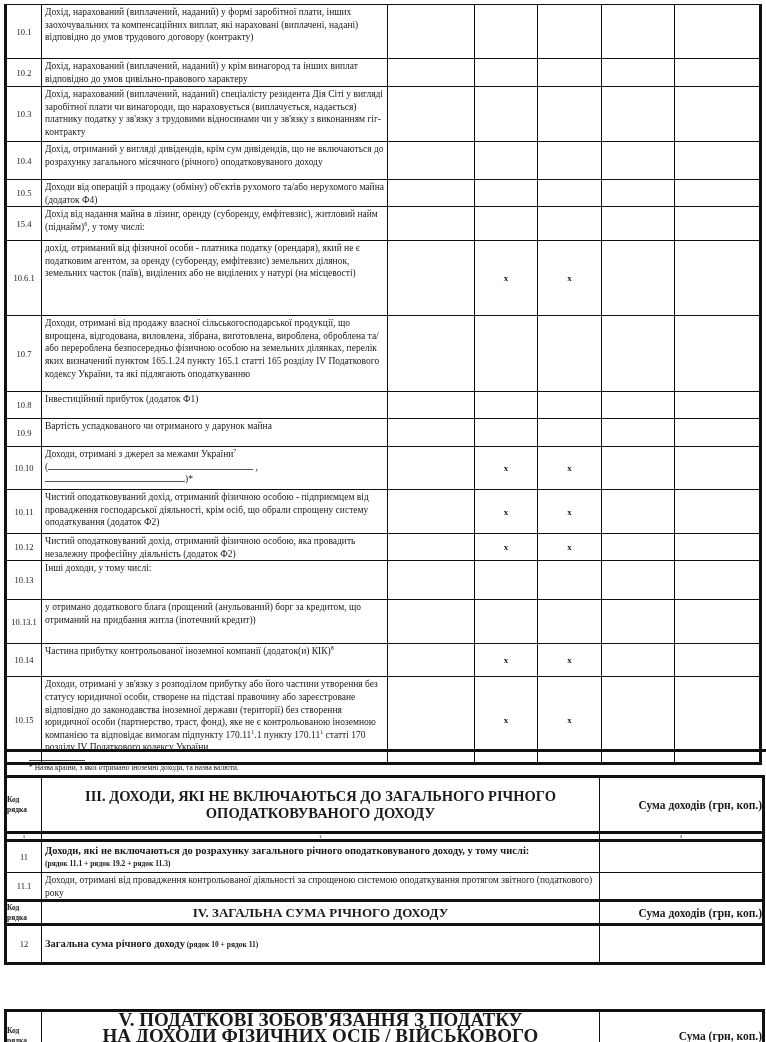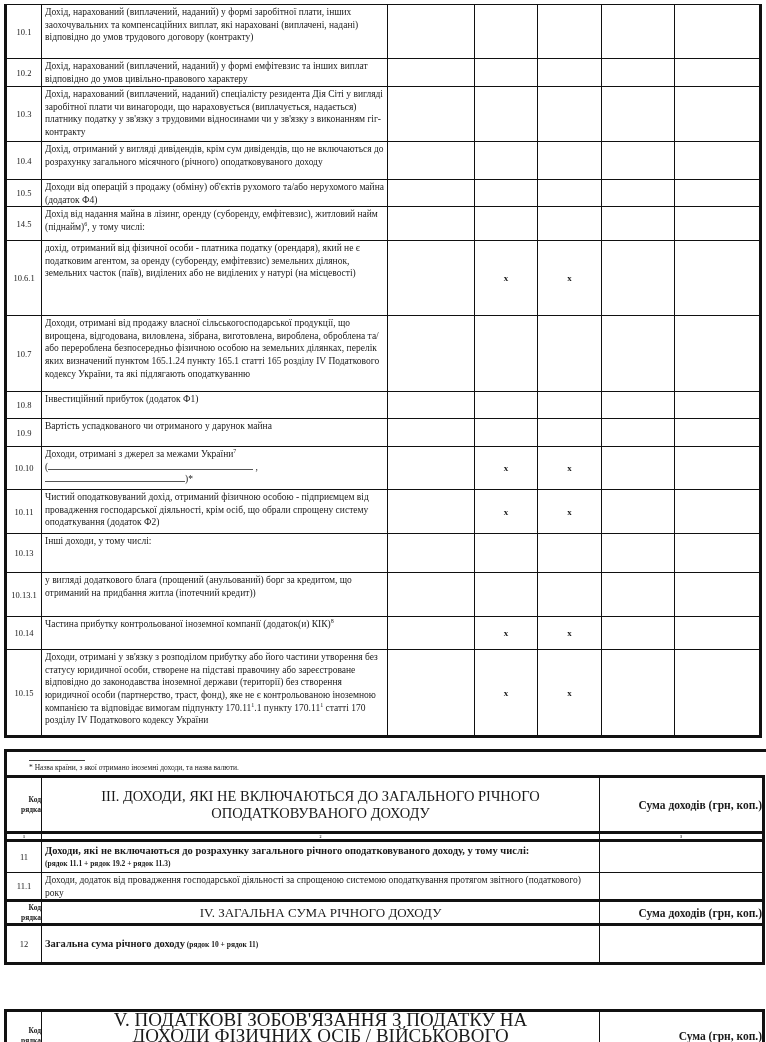--- a/index.html
+++ b/index.html
@@ -11,22 +11,22 @@
   .code { text-align:center; font-weight:normal; font-size:8.5px; }
   .desc { font-size:9.5px; line-height:12.6px; padding:1px 3px 0 3px; vertical-align:top; }
   .xcell { text-align:center; font-weight:bold; font-size:9px; }
   sup { font-size:6px; line-height:0; }
   .blank { display:inline-block; border-bottom:1px solid #555; height:8px; vertical-align:baseline; }
   .foot { position:absolute; left:4px; top:749px; width:752px; height:26px; border-left:3px solid #111; border-right:3px solid #111; border-top:3px solid #111;padding-left:16px; }
   .foot .rule { position:absolute; left:22px; top:8px; width:56px; border-top:1px solid #444; }
   .foot .note { position:absolute; left:22px; top:11px; font-size:7.5px; }
   .t2 { position:absolute; left:4px; top:775px; width:758px; border-left:3px solid #111; border-right:3px solid #111; border-bottom:3px solid #111; }
   .t2 td { border:1.5px solid #111; }
-  .kod { text-align:right; font-weight:bold; font-size:7.5px; line-height:10px; }
-  .sect { text-align:center; font-weight:normal; font-size:14.5px; line-height:17px; }
+  .kod { text-align:left; font-weight:bold; font-size:7.5px; line-height:10px; }
+  .sect { text-align:center; font-weight:bold; font-size:14.5px; line-height:17px; }
   .sumh { text-align:right; font-weight:bold; font-size:11.5px; }
   .numrow td { height:5px; font-size:4px; text-align:center; font-weight:bold; line-height:5px; }
   .thick-top td { border-top:3px solid #111; }
   .bold-desc { font-weight:bold; font-size:10.5px; line-height:12px; padding:0 3px;margin-left:16px; }
   .bold-desc small { font-size:7.5px; font-weight:bold; }
   .t3 { position:absolute; left:4px; top:1009px; width:758px; border:3px solid #111; }
 </style>
 </head>
 <body>
 
@@ -45,21 +45,21 @@
         <td class="code">10.1</td>
         <td class="desc"><span>Дохід, нарахований (виплачений, наданий) у формі заробітної плати, інших заохочувальних та компенсаційних виплат, які нараховані (виплачені, надані) відповідно до умов трудового договору (контракту)</span></td>
         <td></td>
         <td></td>
         <td></td>
         <td></td>
         <td></td>
       </tr>
       <tr style="height: 28px; margin-top: 15px;">
         <td class="code">10.2</td>
-        <td class="desc"><span>Дохід, нарахований (виплачений, наданий) у формі емфітевзис та інших виплат відповідно до умов цивільно-правового характеру</span></td>
+        <td class="desc"><span>Дохід, нарахований (виплачений, наданий) у крім винагород та інших виплат відповідно до умов цивільно-правового характеру</span></td>
         <td></td>
         <td></td>
         <td></td>
         <td></td>
         <td></td>
       </tr>
       <tr style="height: 55px;">
         <td class="code">10.3</td>
         <td class="desc"><span>Дохід, нарахований (виплачений, наданий) спеціалісту резидента Дія Сіті у вигляді заробітної плати чи винагороди, що нараховується (виплачується, надається) платнику податку у зв'язку з трудовими відносинами чи у зв'язку з виконанням гіг-контракту</span></td>
         <td></td>
@@ -80,21 +80,21 @@
       <tr style="height: 27px;">
         <td class="code">10.5</td>
         <td class="desc"><span>Доходи від операцій з продажу (обміну) об'єктів рухомого та/або нерухомого майна (додаток Ф4)</span></td>
         <td></td>
         <td></td>
         <td></td>
         <td></td>
         <td></td>
       </tr>
       <tr style="height: 34px;">
-        <td class="code">14.5</td>
+        <td class="code">15.4</td>
         <td class="desc"><span>Дохід від надання майна в лізинг, оренду (суборенду, емфітевзис), житловий найм (піднайм)</span><sup>6</sup><span>, у тому числі:</span></td>
         <td></td>
         <td></td>
         <td></td>
         <td></td>
         <td></td>
       </tr>
       <tr style="height: 75px;">
         <td class="code">10.6.1</td>
         <td class="desc"><span>дохід, отриманий від фізичної особи - платника податку (орендаря), який не є податковим агентом, за оренду (суборенду, емфітевзис) земельних ділянок, земельних часток (паїв), виділених або не виділених у натурі (на місцевості)</span></td>
@@ -142,32 +142,41 @@
       </tr>
       <tr style="height: 44px;">
         <td class="code">10.11</td>
         <td class="desc"><span>Чистий оподатковуваний дохід, отриманий фізичною особою - підприємцем від провадження господарської діяльності, крім осіб, що обрали спрощену систему оподаткування (додаток Ф2)</span></td>
         <td></td>
         <td class="xcell">x</td>
         <td class="xcell">x</td>
         <td></td>
         <td></td>
       </tr>
+      <tr style="height: 27px;">
+        <td class="code">10.12</td>
+        <td class="desc"><span>Чистий оподатковуваний дохід, отриманий фізичною особою, яка провадить незалежну професійну діяльність (додаток Ф2)</span></td>
+        <td></td>
+        <td class="xcell">x</td>
+        <td class="xcell">x</td>
+        <td></td>
+        <td></td>
+      </tr>
       <tr style="height: 39px;">
         <td class="code">10.13</td>
         <td class="desc"><span>Інші доходи, у тому числі:</span></td>
         <td></td>
         <td></td>
         <td></td>
         <td></td>
         <td></td>
       </tr>
       <tr style="height: 44px;">
         <td class="code">10.13.1</td>
-        <td class="desc"><span>у вигляді додаткового блага (прощений (анульований) борг за кредитом, що отриманий на придбання житла (іпотечний кредит))</span></td>
+        <td class="desc"><span>у отримано додаткового блага (прощений (анульований) борг за кредитом, що отриманий на придбання житла (іпотечний кредит))</span></td>
         <td></td>
         <td></td>
         <td></td>
         <td></td>
         <td></td>
       </tr>
       <tr style="height: 33px;">
         <td class="code">10.14</td>
         <td class="desc"><span>Частина прибутку контрольованої іноземної компанії  (додаток(и) КІК)</span><sup>8</sup></td>
         <td></td>
@@ -213,21 +222,21 @@
     <tr class="thick-top" style="height:32px">
       <td class="code">11</td>
       <td class="bold-desc">
         <span>Доходи, які не включаються до розрахунку загального річного оподатковуваного доходу, у тому числі:</span><br>
         <small>(рядок 11.1 + рядок 19.2 + рядок 11.3)</small>
       </td>
       <td></td>
     </tr>
     <tr style="height:28px">
       <td class="code">11.1</td>
-      <td class="desc">Доходи, додаток від провадження господарської діяльності за спрощеною системою оподаткування протягом звітного (податкового) року</td>
+      <td class="desc">Доходи, отримані від провадження контрольованої діяльності за спрощеною системою оподаткування протягом звітного (податкового) року</td>
       <td></td>
     </tr>
     <tr class="thick-top" style="height:24px">
       <td class="kod">Код рядка</td>
       <td class="sect" style="font-size:13px">IV. ЗАГАЛЬНА СУМА РІЧНОГО ДОХОДУ</td>
       <td class="sumh">Сума доходів (грн, коп.)</td>
     </tr>
     <tr class="thick-top" style="height:39px">
       <td class="code">12</td>
       <td class="bold-desc">

